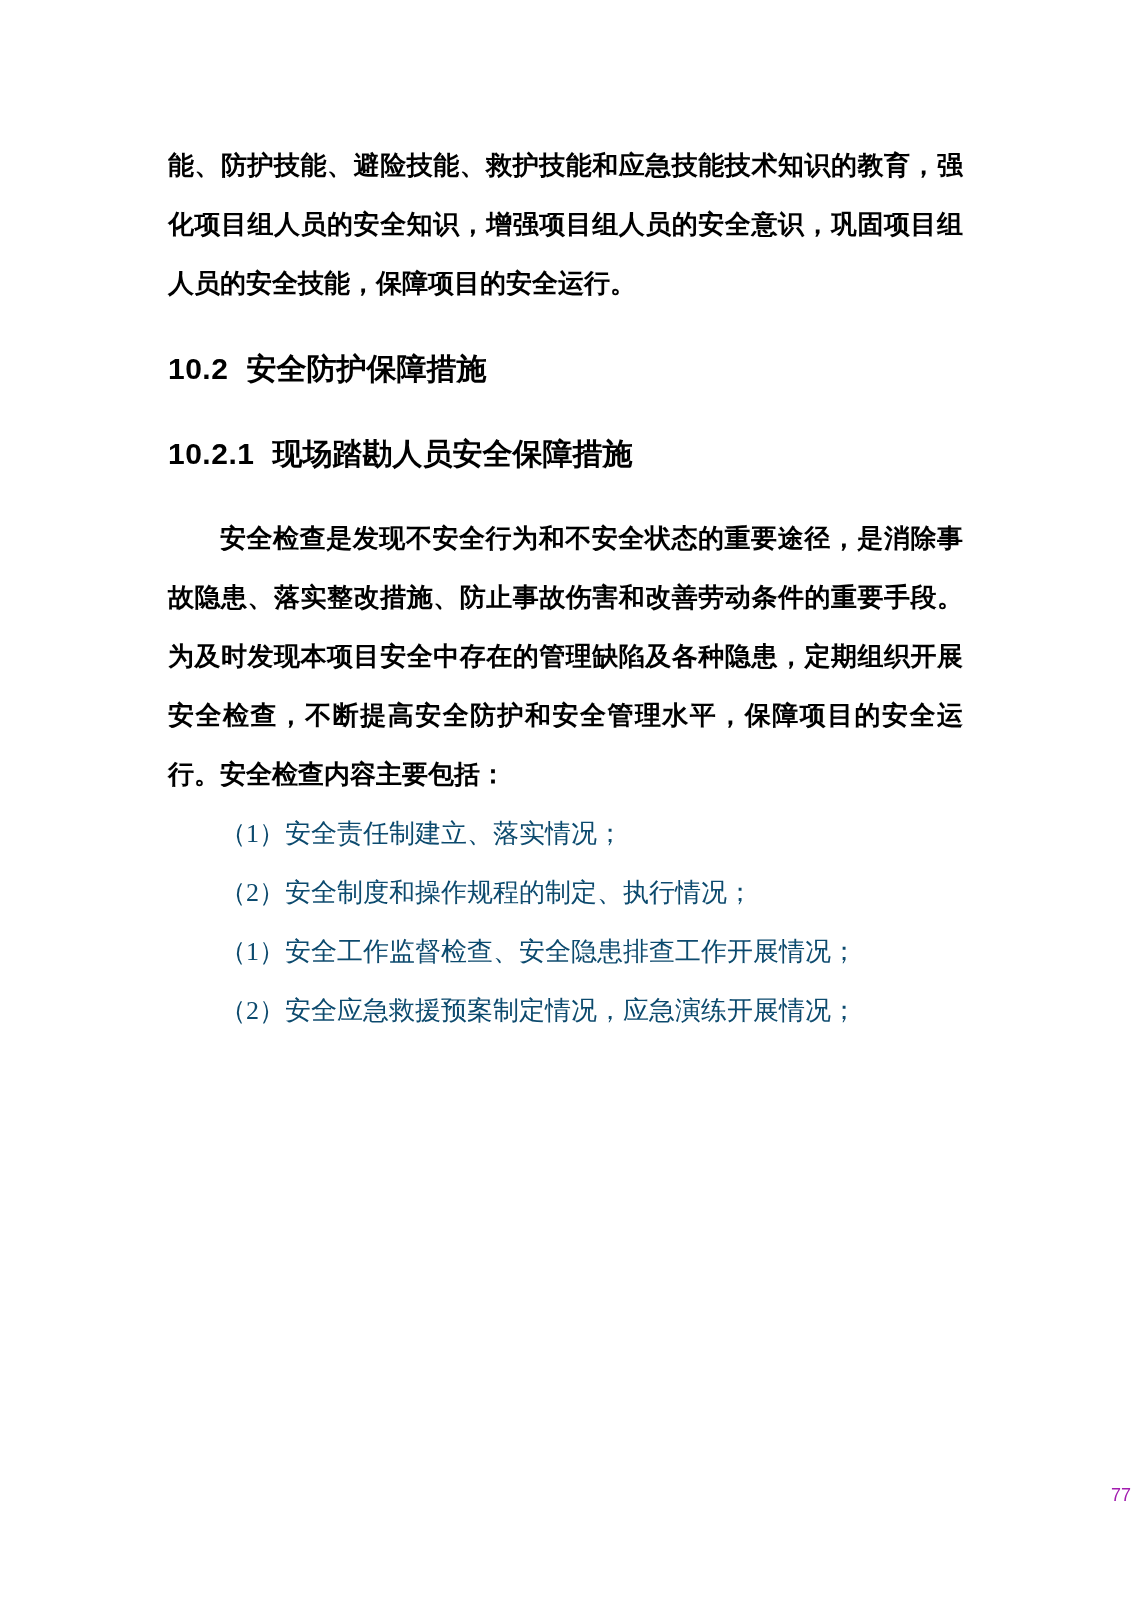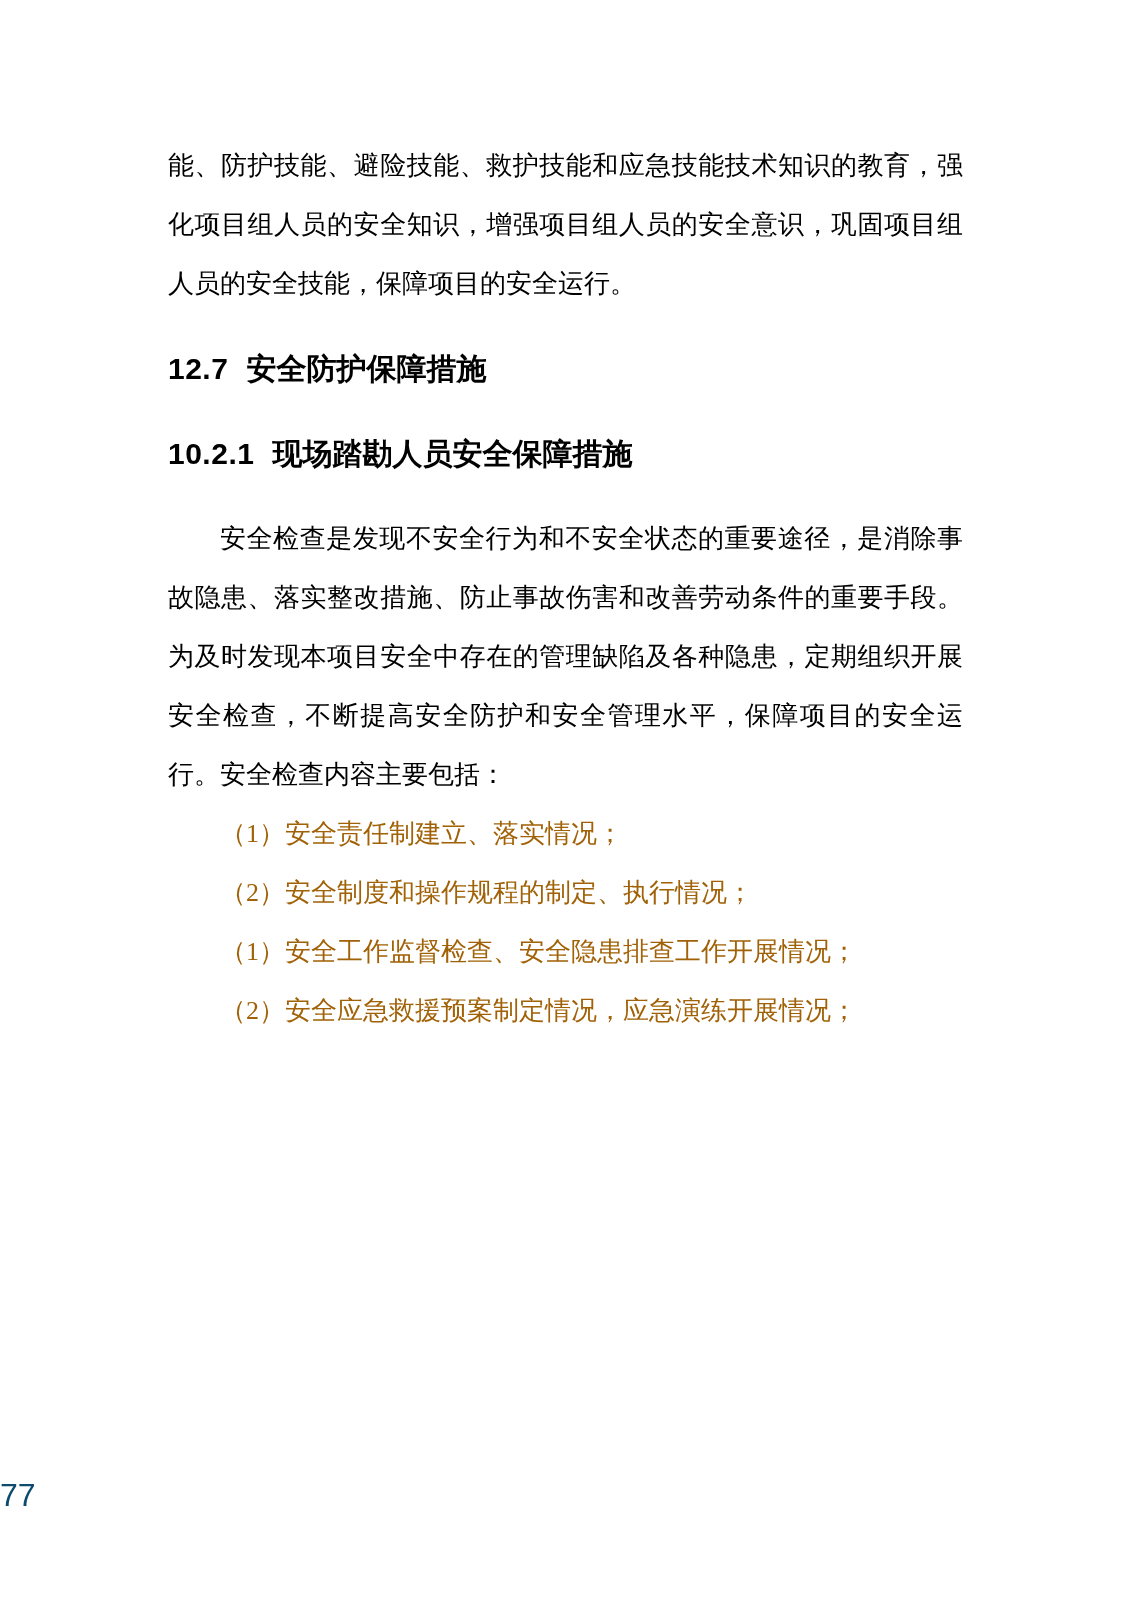--- a/index.html
+++ b/index.html
@@ -19,20 +19,21 @@
   .content {
     margin: 0 168px;
     padding-top: 136px;
   }
   .para {
     margin: 0;
     font-size: 26px;
     line-height: 59px;
     text-align: justify;
     color: #000000;
+    font-weight: bold;
   }
   .para.indent {
     text-indent: 2em;
   }
   .heading {
     margin: 26px 0;
     font-family: "Liberation Sans", "DejaVu Sans", sans-serif;
     font-weight: 700;
     font-size: 30px;
     line-height: 59px;
@@ -45,44 +46,44 @@
   .checklist {
     margin: 0;
     padding: 0;
     list-style: none;
   }
   .checklist .item {
     margin: 0;
     font-size: 26px;
     line-height: 59px;
     text-indent: 2em;
-    color: #a16207;
+    color: #0c4a6e;
   }
   .page-number {
     position: absolute;
     top: 1481px;
     left: 0;
     right: 0;
-    text-align: left;
+    text-align: right;
     font-family: "Liberation Sans", "DejaVu Sans", sans-serif;
-    font-size: 32px;
+    font-size: 18px;
     line-height: 28px;
-    color: #0c4a6e;
+    color: #a21caf;
   }
 </style>
 </head>
 <body>
 
 <div class="page">
   <div class="content">
 
     <p class="para">能、防护技能、避险技能、救护技能和应急技能技术知识的教育，强化项目组人员的安全知识，增强项目组人员的安全意识，巩固项目组人员的安全技能，保障项目的安全运行。</p>
 
     <h2 class="heading">
-      <span class="hnum">12.7</span><span>安全防护保障措施</span>
+      <span class="hnum">10.2</span><span>安全防护保障措施</span>
     </h2>
 
     <h2 class="heading">
       <span class="hnum">10.2.1</span><span>现场踏勘人员安全保障措施</span>
     </h2>
 
 
 
     <p class="para indent">安全检查是发现不安全行为和不安全状态的重要途径，是消除事故隐患、落实整改措施、防止事故伤害和改善劳动条件的重要手段。为及时发现本项目安全中存在的管理缺陷及各种隐患，定期组织开展安全检查，不断提高安全防护和安全管理水平，保障项目的安全运行。安全检查内容主要包括：</p>
 

